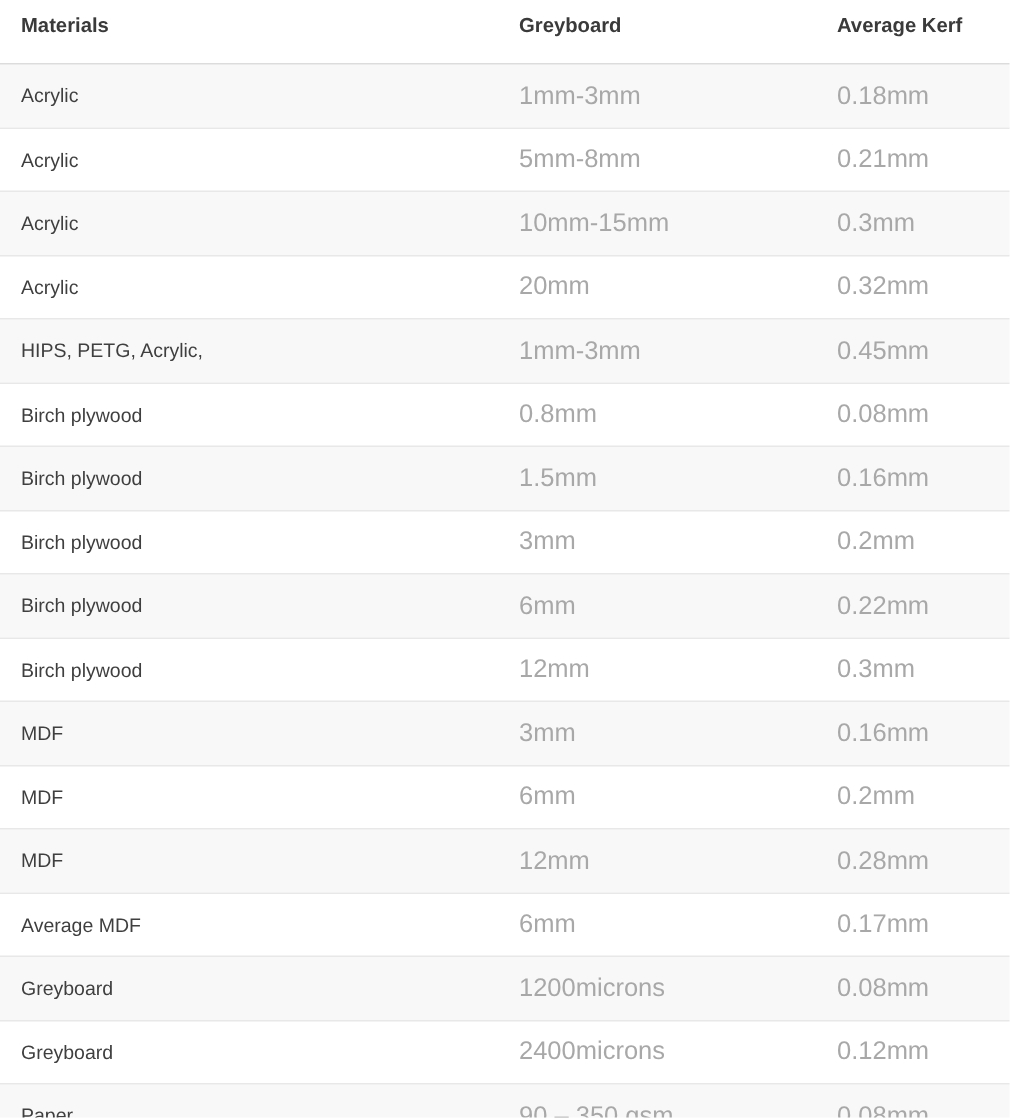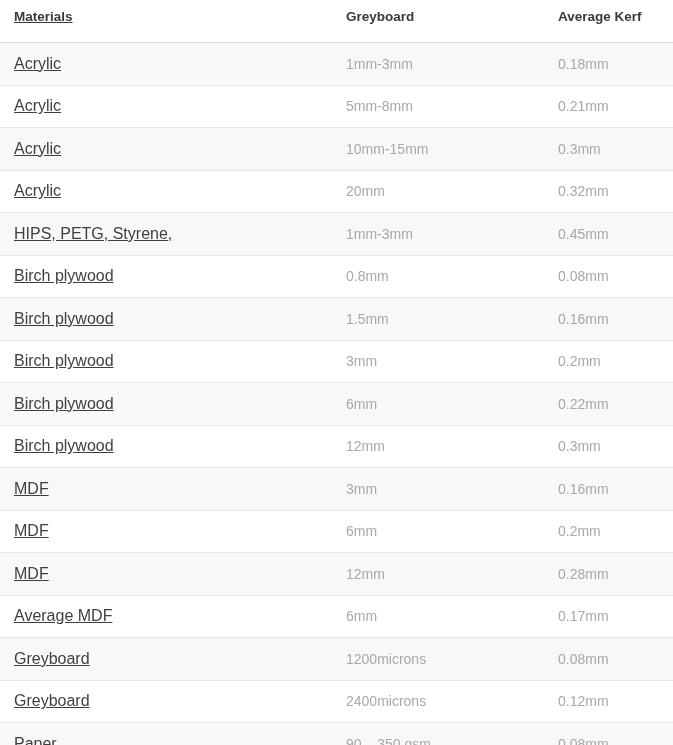--- a/index.html
+++ b/index.html
@@ -31,31 +31,31 @@
     font-weight: bold;
     color: #3a3a3a;
     background: #ffffff;
     border-bottom: 1px solid #dcdcdc;
     padding-top: 0;
     padding-bottom: 10px;
   }
   .kerf-table td {
     height: 41.5px;
   }
-  .col-material { width: 304px; text-decoration: underline; }
+  .col-material { width: 304px; }
   .col-thickness { width: 184px; }
   .col-kerf { width: 185px; }
 
   .cell-material {
-    font-size: 16px;
+    font-size: 13px;
     color: #3f3f3f;
   }
   .cell-thickness,
   .cell-kerf {
-    font-size: 14px;
+    font-size: 17px;
     color: #a8a8a8;
   }
   tbody tr:nth-child(odd) {
     background: #f8f8f8;
   }
   tbody tr:nth-child(even) {
     background: #ffffff;
   }
 </style>
 </head>
@@ -84,21 +84,21 @@
         <td class="cell-material col-material">Acrylic</td>
         <td class="cell-thickness col-thickness">10mm-15mm</td>
         <td class="cell-kerf col-kerf">0.3mm</td>
       </tr>
       <tr>
         <td class="cell-material col-material">Acrylic</td>
         <td class="cell-thickness col-thickness">20mm</td>
         <td class="cell-kerf col-kerf">0.32mm</td>
       </tr>
       <tr>
-        <td class="cell-material col-material">HIPS, PETG, Styrene,</td>
+        <td class="cell-material col-material">HIPS, PETG, Acrylic,</td>
         <td class="cell-thickness col-thickness">1mm-3mm</td>
         <td class="cell-kerf col-kerf">0.45mm</td>
       </tr>
       <tr>
         <td class="cell-material col-material">Birch plywood</td>
         <td class="cell-thickness col-thickness">0.8mm</td>
         <td class="cell-kerf col-kerf">0.08mm</td>
       </tr>
       <tr>
         <td class="cell-material col-material">Birch plywood</td>

